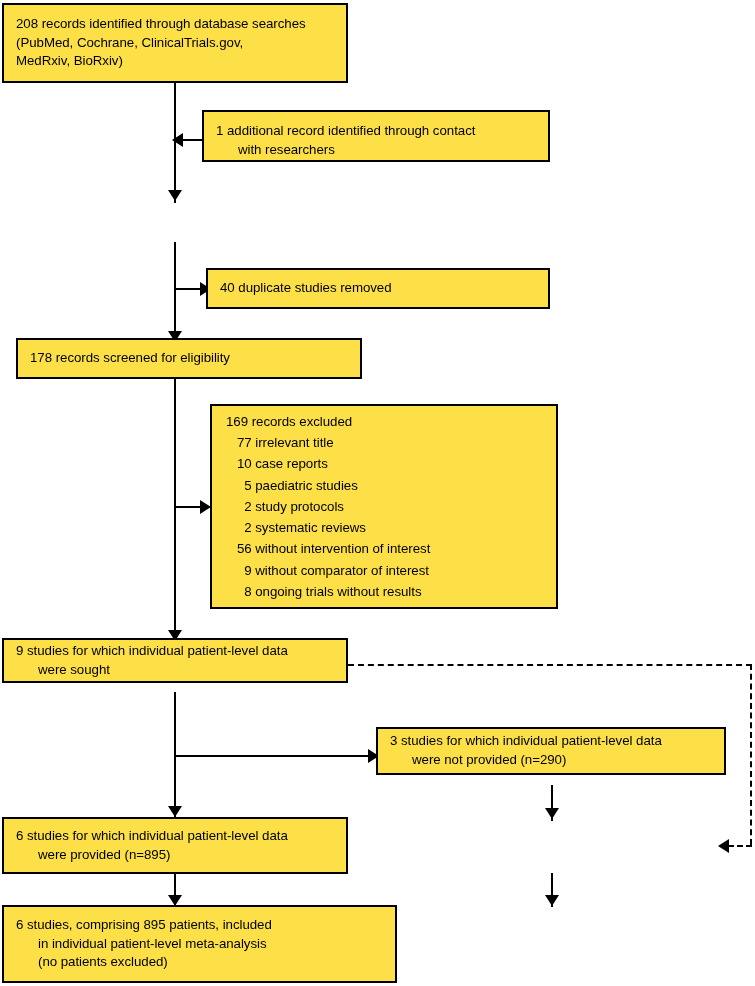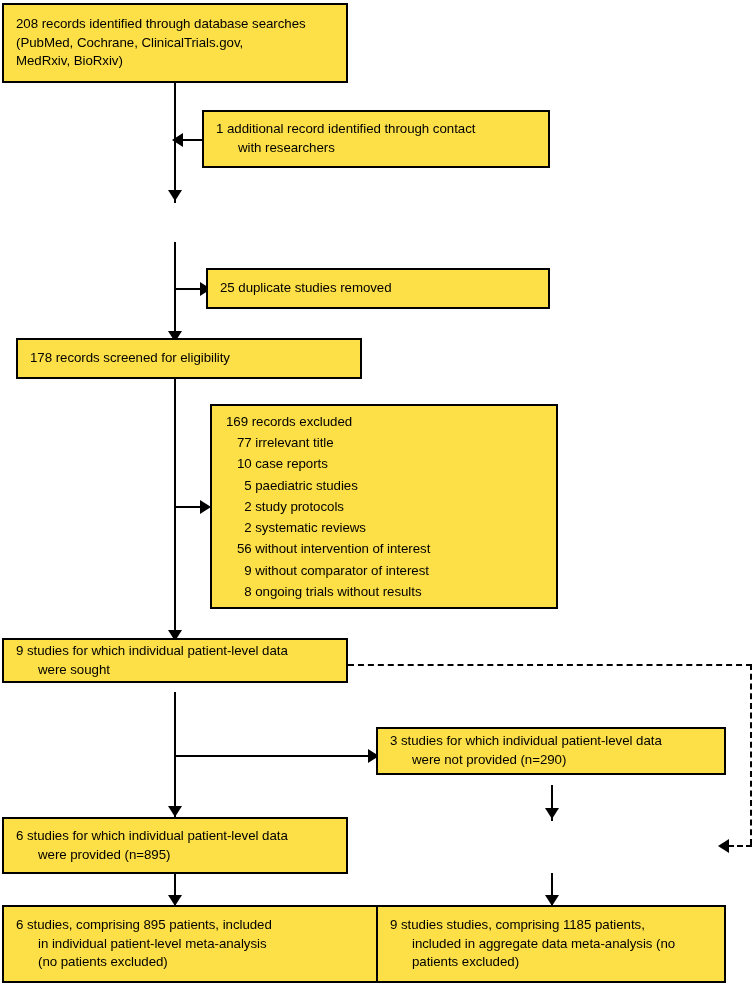--- a/index.html
+++ b/index.html
@@ -137,28 +137,28 @@
   <div class="dash-v" style="left:750px; top:664px; height:181px;"></div>
   <div class="dash-h" style="left:728px; top:845px; width:24px;"></div>
   <div class="arrow-left" style="left:718px; top:839px;"></div>
 
   <div class="box" style="left:2px; top:3px; width:346px; height:80px;">
     <span class="txt">208 records identified through database searches
 (PubMed, Cochrane, ClinicalTrials.gov,
 MedRxiv, BioRxiv)</span>
   </div>
 
-  <div class="box hang" style="left:202px; top:110px; width:348px; height:58px;">
+  <div class="box hang" style="left:202px; top:110px; width:348px; height:52px;align-items:flex-end;">
     <span class="txt">1 additional record identified through contact
 with researchers</span>
   </div>
 
 
   <div class="box" style="left:206px; top:268px; width:344px; height:41px;">
-    <span class="txt">25 duplicate studies removed</span>
+    <span class="txt">40 duplicate studies removed</span>
   </div>
 
   <div class="box" style="left:16px; top:338px; width:346px; height:41px;">
     <span class="txt">178 records screened for eligibility</span>
   </div>
 
   <div class="box excl" style="left:202px; top:404px; width:348px; height:205px;margin-left:8px;">
     <span class="txt">169 records excluded
    77 irrelevant title
    10 case reports
@@ -185,19 +185,14 @@
 were provided (n=895)</span>
   </div>
 
 
   <div class="box hang" style="left:2px; top:905px; width:395px; height:78px;">
     <span class="txt">6 studies, comprising 895 patients, included
 in individual patient-level meta-analysis
 (no patients excluded)</span>
   </div>
 
-  <div class="box hang" style="left:376px; top:905px; width:350px; height:78px;">
-    <span class="txt">9 studies studies, comprising 1185 patients,
-included in aggregate data meta-analysis (no
-patients excluded)</span>
-  </div>
 
 </div>
 
 </body></html>

